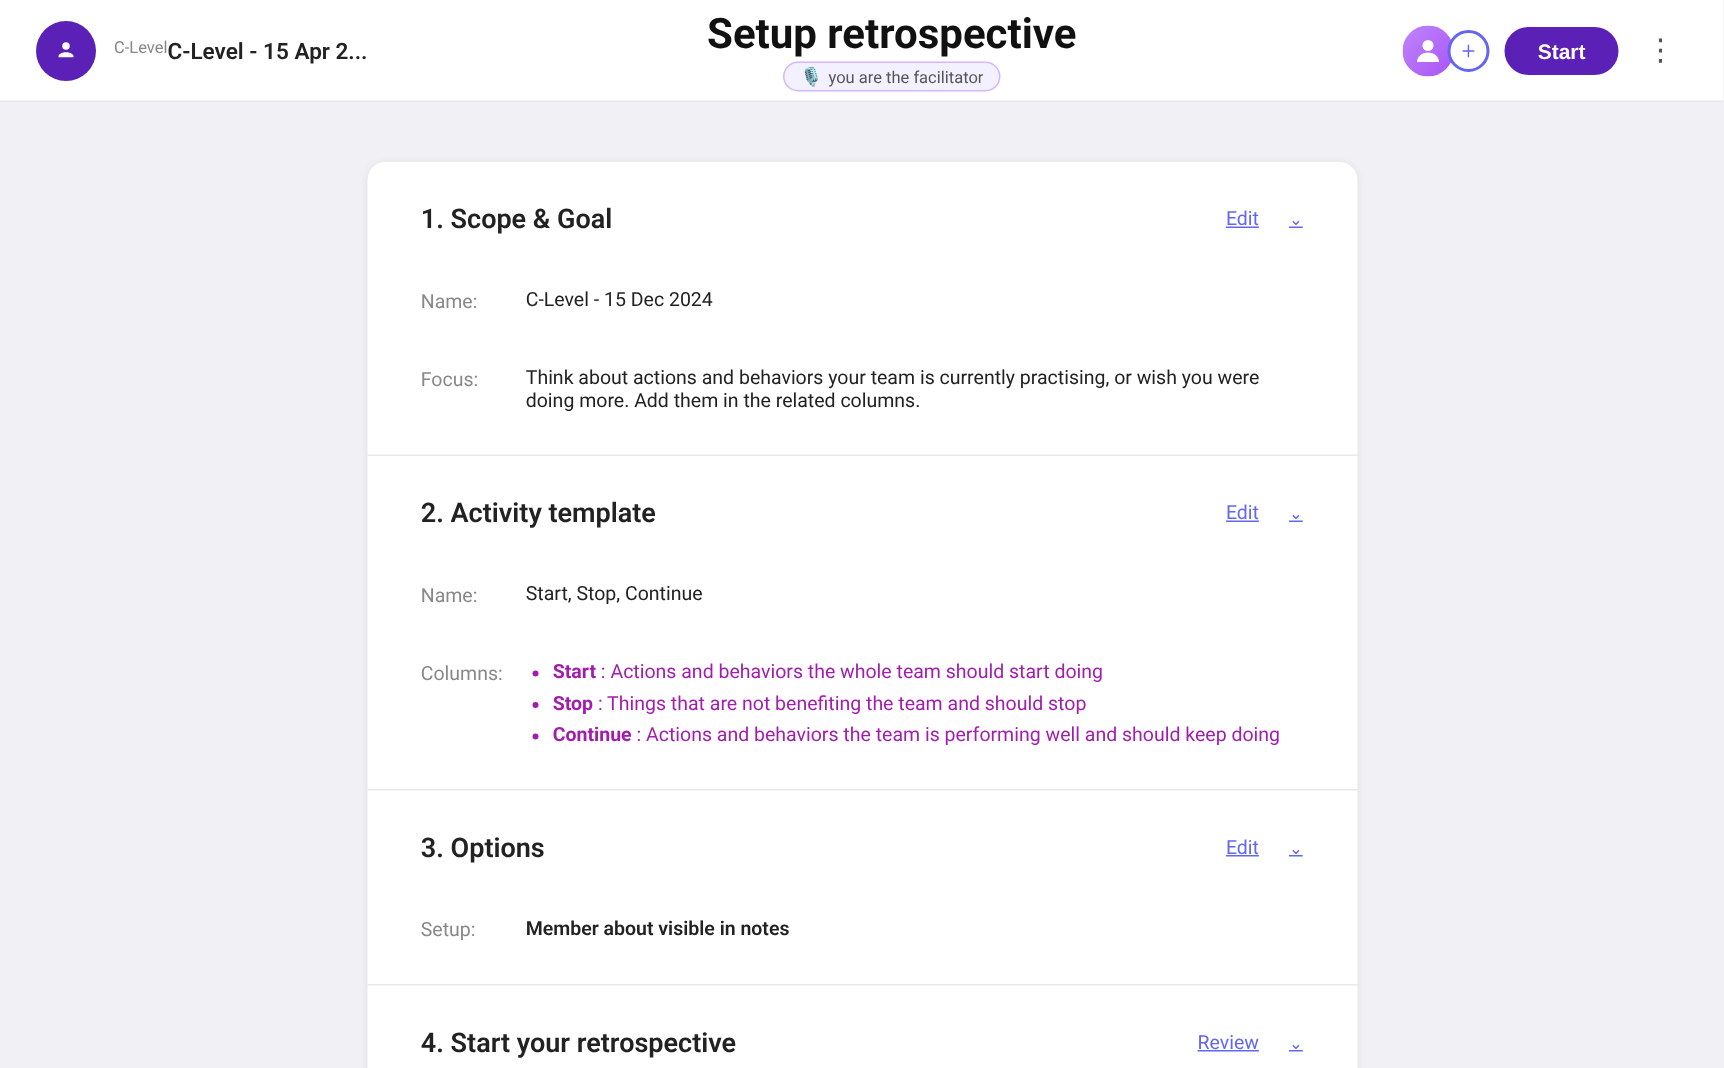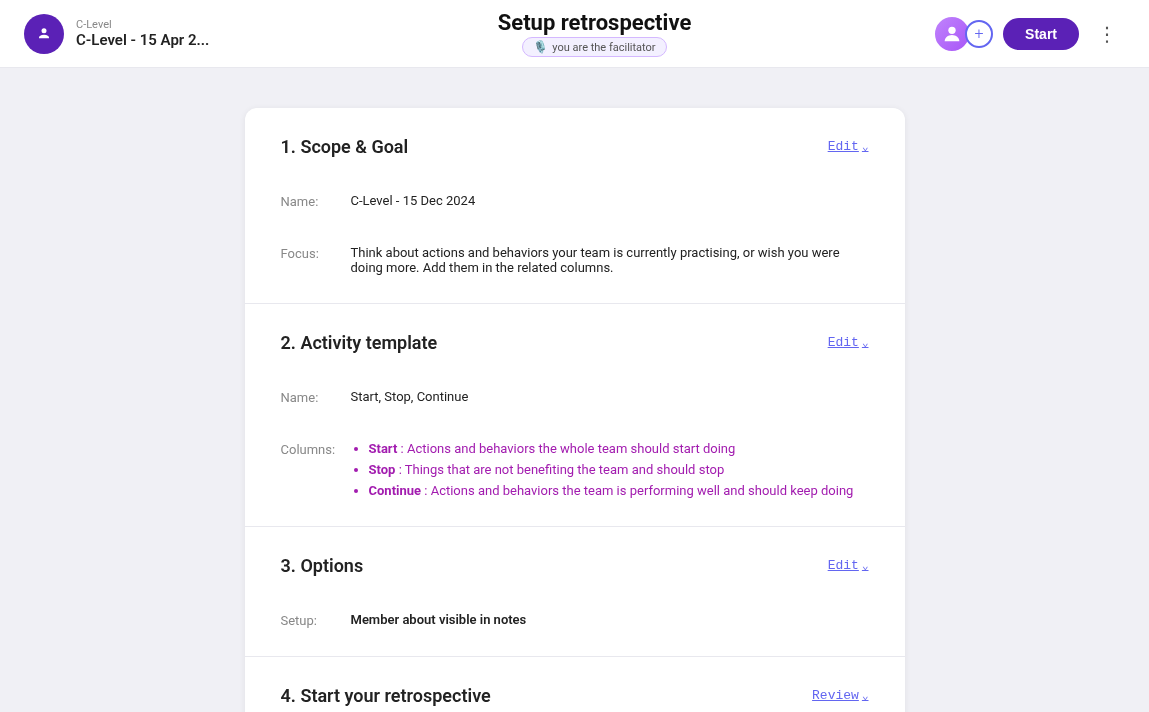--- a/index.html
+++ b/index.html
@@ -34,40 +34,40 @@
       border-radius: 50%;
       display: flex;
       align-items: center;
       justify-content: center;
       color: white;
       font-size: 18px;
       flex-shrink: 0;
     }
     .header-left-text {
       display: flex;
-      flex-direction: column;
+      flex-direction: row;
     }
     .header-org {
       font-size: 11px;
       color: #888;
     }
     .header-title-left {
       font-size: 15px;
       font-weight: 600;
       color: #222;
     }
     .header-center {
       flex: 1;
       display: flex;
       flex-direction: column;
       align-items: center;
       justify-content: center;
     }
     .header-main-title {
-      font-size: 22px;
+      font-size: 28px;
       font-weight: 700;
       color: #111;
       text-align: center;
     }
     .facilitator-badge {
       display: flex;
       align-items: center;
       gap: 4px;
       background: #f3f0ff;
       border: 1px solid #d4b8ff;
@@ -168,26 +168,25 @@
       margin-bottom: 18px;
     }
     .section-title {
       font-size: 18px;
       font-weight: 600;
       color: #222;
     }
     .edit-link {
       display: flex;
       align-items: center;
-      gap: 3px;
+      gap: 20px;
       color: #6366f1;
       font-size: 13px;
       cursor: pointer;
       text-decoration: underline;
-      font-family: Liberation Mono, monospace;
     }
     .edit-link .chevron {
       font-size: 11px;
       color: #6366f1;
     }
 
     
     .section-row {
       display: flex;
       margin-bottom: 10px;

